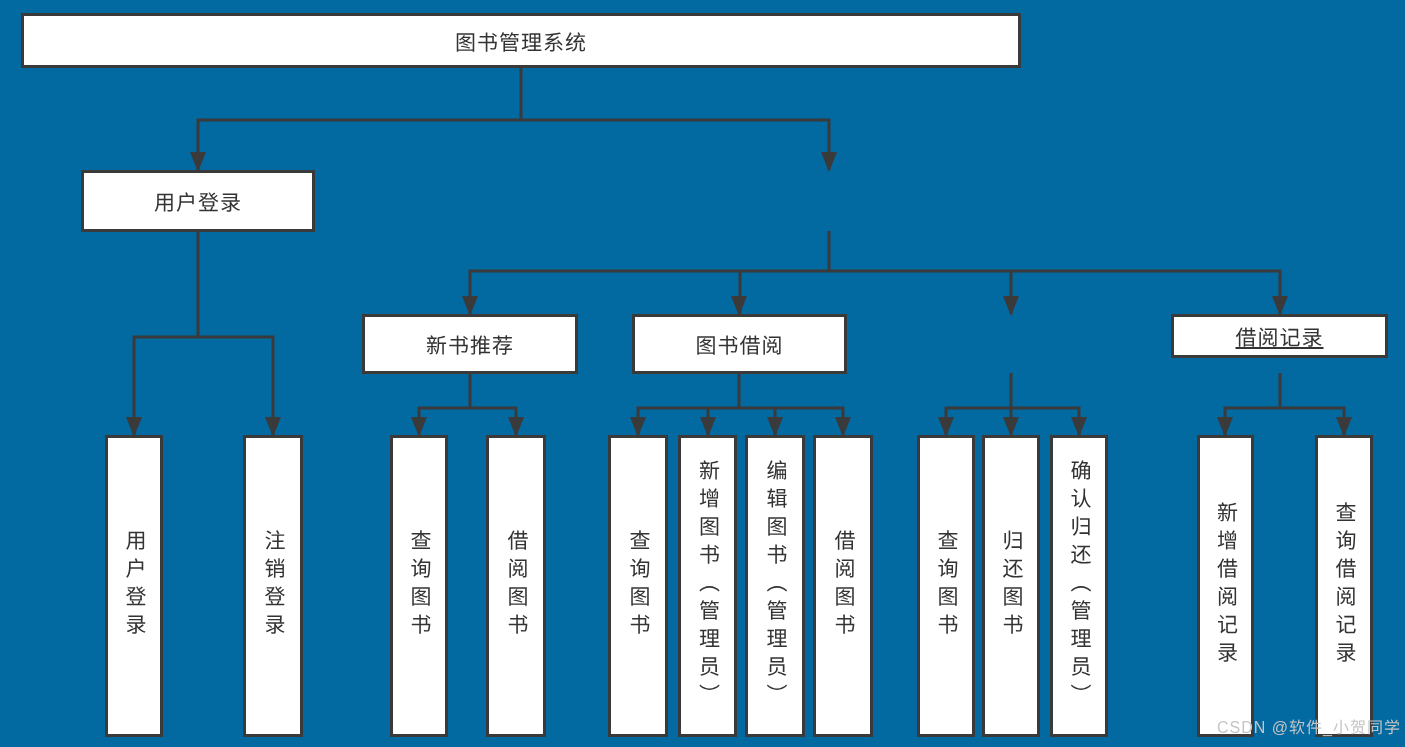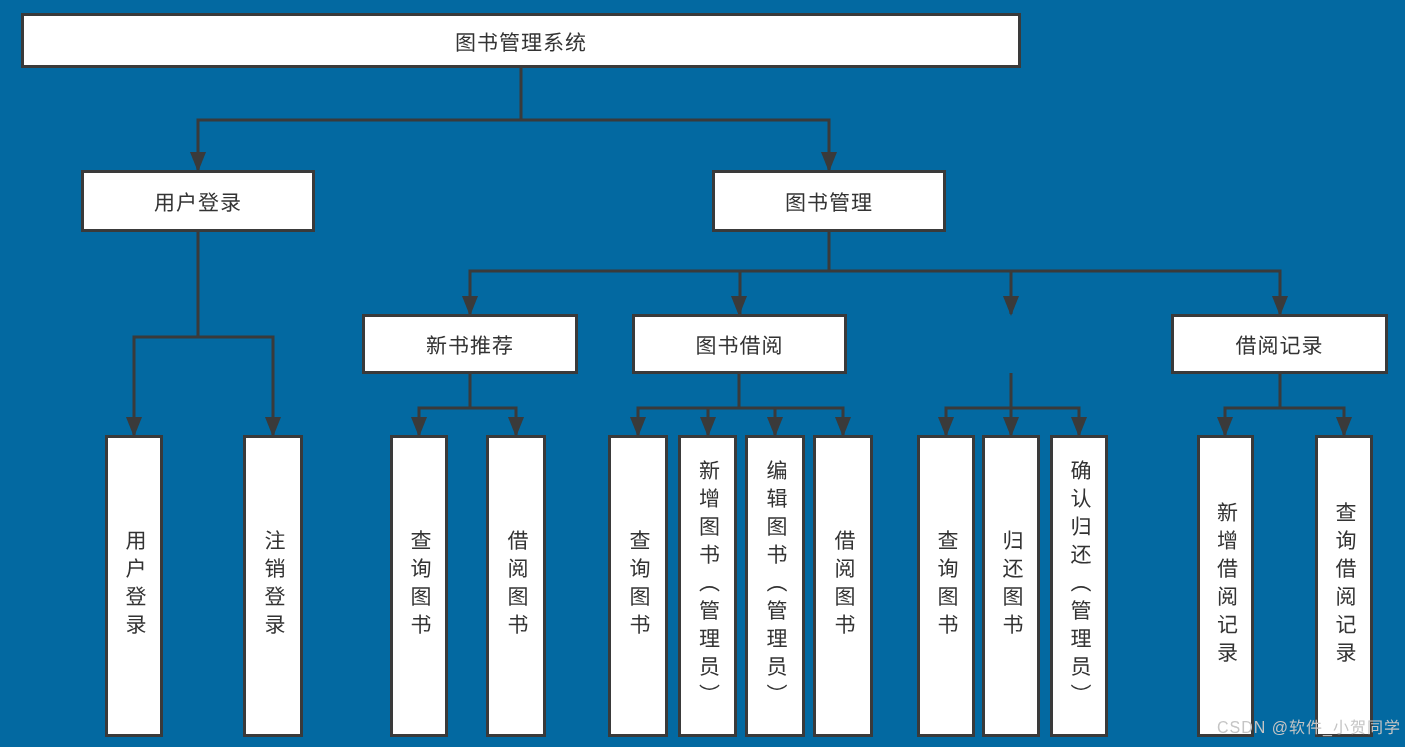--- a/index.html
+++ b/index.html
@@ -95,31 +95,28 @@
     <use href="#ah" x="1344" y="437"></use>
   </svg>
 
   <div class="box" style="left:21px;top:13px;width:1000px;height:55px;">
     <span class="lbl">图书管理系统</span>
   </div>
 
   <div class="box" style="left:81px;top:170px;width:234px;height:62px;">
     <span class="lbl">用户登录</span>
   </div>
-  <div class="box" style="left:712px;top:170px;width:234px;height:62px;">
-    <span class="lbl">图书管理</span>
-  </div>
 
   <div class="box" style="left:632px;top:314px;width:215px;height:60px;">
     <span class="lbl">图书借阅</span>
   </div>
   <div class="box" style="left:362px;top:314px;width:216px;height:60px;">
     <span class="lbl">新书推荐</span>
   </div>
-  <div class="box" style="left:1171px;top:314px;width:217px;height:60px;">
+  <div class="box" style="left:1171px;top:314px;width:217px;height:44px;text-decoration:underline;">
     <span class="lbl">借阅记录</span>
   </div>
 
   <div class="box" style="left:105px;top:435px;width:58px;height:302px;">
     <span class="lbl vtext">用户登录</span>
   </div>
   <div class="box" style="left:243px;top:435px;width:60px;height:302px;">
     <span class="lbl vtext">注销登录</span>
   </div>
 

